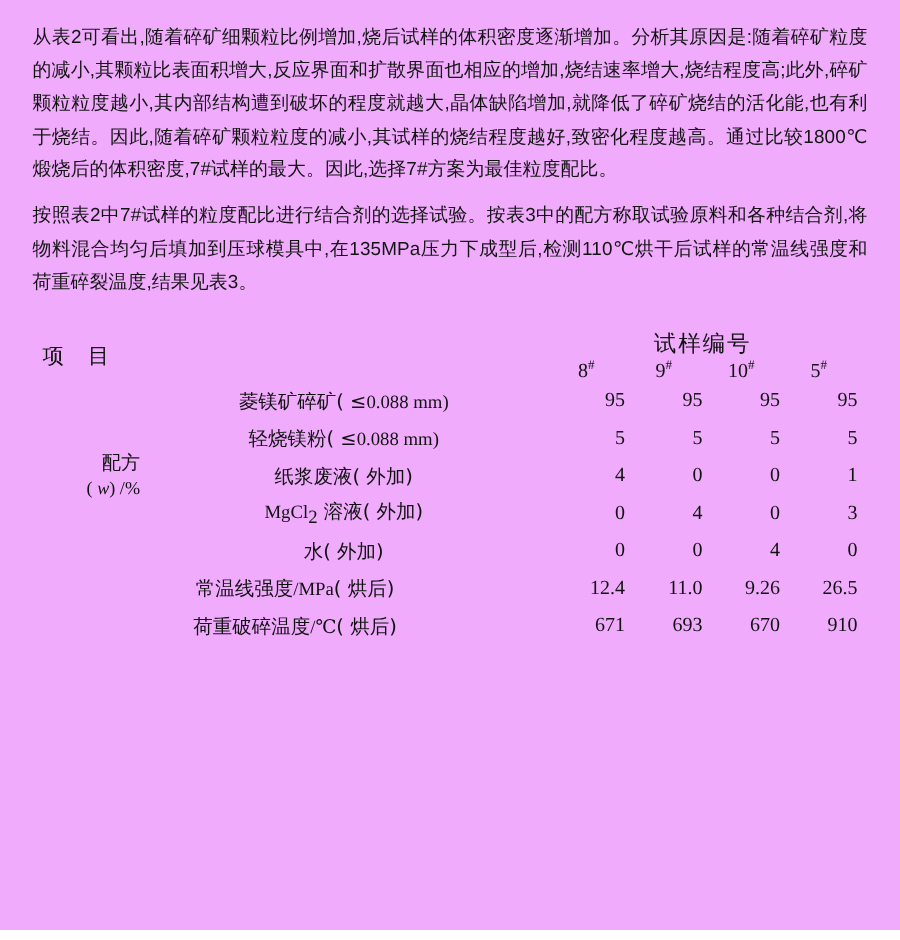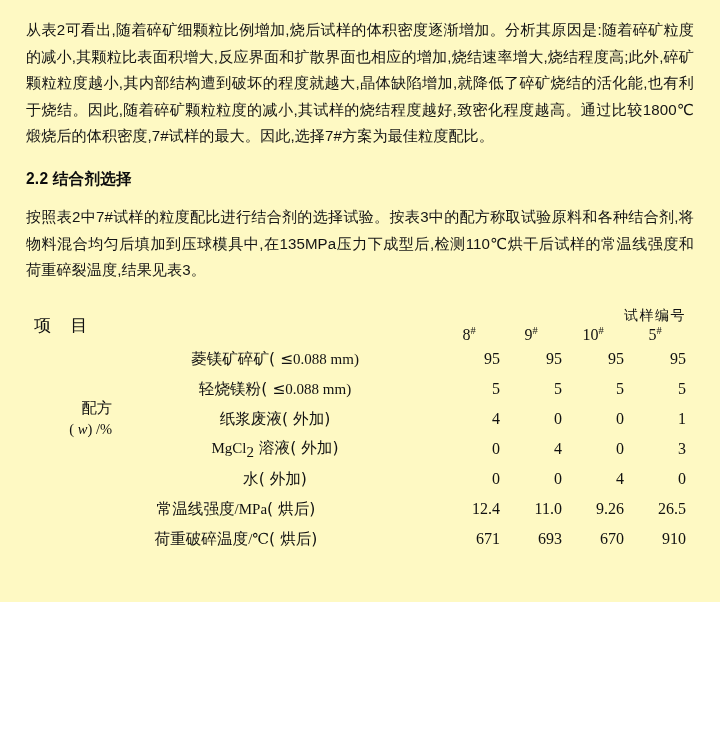--- a/index.html
+++ b/index.html
@@ -11,22 +11,22 @@
     width: 720px;
     height: 752px;
     font-family: "Liberation Sans", "DejaVu Sans", sans-serif;
     color: #111111;
     overflow: hidden;
   }
 
   .page {
     position: relative;
     width: 720px;
-    height: 602px;
-    background: #fef9c3;
+    height: 744px;
+    background: #f0abfc;
     box-sizing: border-box;
     padding: 0 26px;
   }
 
   
   .para {
     font-size: 15.1px;
     line-height: 26.6px;
     text-align: justify;
     text-justify: inter-ideograph;
@@ -87,22 +87,22 @@
   col.c-num   { width: 62px; }
 
   .hdr-item {
     text-align: left;
     font-size: 17px;
     letter-spacing: 7px;
     padding: 6px 0 4px 0;
     font-family: "DejaVu Sans", "Liberation Sans", sans-serif;
   }
   .hdr-group-top {
-    text-align: right;
-    font-size: 14px;
+    text-align: center;
+    font-size: 18px;
     font-weight: bold;
     letter-spacing: 1.5px;
     padding-bottom: 2px;
     font-family: "DejaVu Sans", "Liberation Sans", sans-serif;
   }
   .hdr-sample {
     text-align: center;
     font-size: 16px;
     padding: 4px 0 5px 0;
     font-family: "Liberation Serif", "DejaVu Serif", serif;
@@ -164,21 +164,20 @@
     font-family: "DejaVu Sans", "Liberation Sans", sans-serif;
   }
 </style>
 </head>
 <body>
 
 <div class="page">
 
   <p class="para" id="para-intro">从表2可看出,随着碎矿细颗粒比例增加,烧后试样的体积密度逐渐增加。分析其原因是:随着碎矿粒度的减小,其颗粒比表面积增大,反应界面和扩散界面也相应的增加,烧结速率增大,烧结程度高;此外,碎矿颗粒粒度越小,其内部结构遭到破坏的程度就越大,晶体缺陷增加,就降低了碎矿烧结的活化能,也有利于烧结。因此,随着碎矿颗粒粒度的减小,其试样的烧结程度越好,致密化程度越高。通过比较1800℃煅烧后的体积密度,7#试样的最大。因此,选择7#方案为最佳粒度配比。</p>
 
-  <h2 class="section-heading">2.2 结合剂选择</h2>
 
   <p class="para" id="para-method">按照表2中7#试样的粒度配比进行结合剂的选择试验。按表3中的配方称取试验原料和各种结合剂,将物料混合均匀后填加到压球模具中,在135MPa压力下成型后,检测110℃烘干后试样的常温线强度和荷重碎裂温度,结果见表3。</p>
 
   <div class="table-block">
     <table class="data-table">
       <colgroup>
         <col class="c-group">
         <col class="c-item">
         <col class="c-num">
         <col class="c-num">

